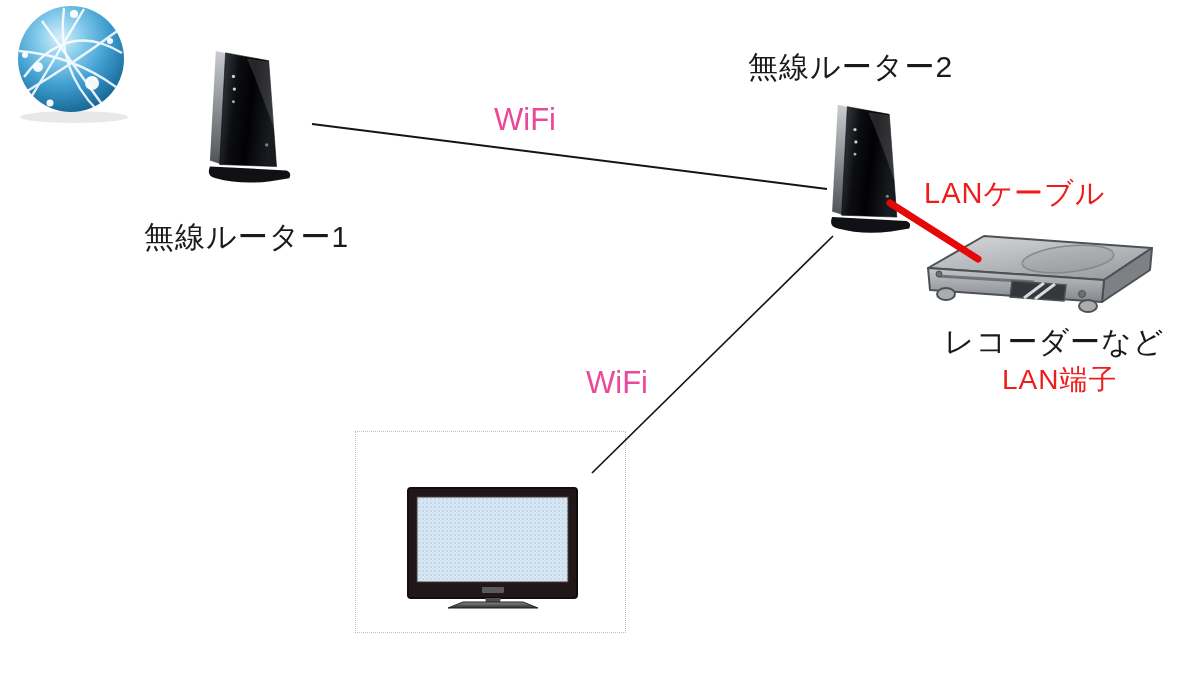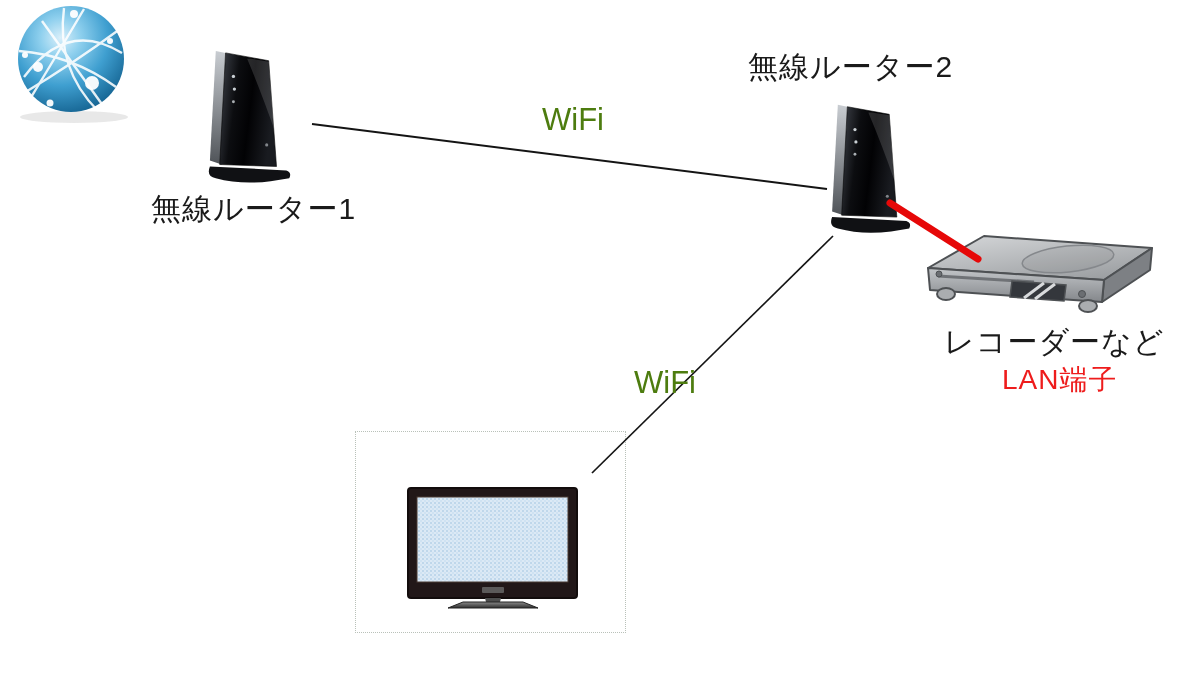--- a/index.html
+++ b/index.html
@@ -13,21 +13,21 @@
   }
   .abs { position: absolute; }
   .label {
     position: absolute;
     color: #1a1a1a;
     font-size: 30px;
     line-height: 1.1;
     white-space: nowrap;
     letter-spacing: 1px;
   }
-  .wifi-label  { color: #4d7c0f; letter-spacing: 0px; margin-left: 48px; }
+  .wifi-label  { color: #ec4899; letter-spacing: 0px; }
   .red-label   { color: #ee1c1c; }
   .sel-box {
     position: absolute;
     left: 355px; top: 431px;
     width: 269px; height: 200px;
     border: 1px dotted #b9c1b9;
     background: transparent;
   }
   svg { display: block; }
   .lines { pointer-events: none; }
@@ -141,26 +141,27 @@
     <ellipse cx="30" cy="66" rx="9" ry="6" fill="#aaadb0" stroke="#4e5154" stroke-width="2"></ellipse>
     <ellipse cx="172" cy="78" rx="9" ry="6" fill="#aaadb0" stroke="#4e5154" stroke-width="2"></ellipse>
   </svg>
 
   <svg class="abs lines" style="left:0; top:0;" width="1200" height="675" viewBox="0 0 1200 675">
     <line x1="312" y1="124" x2="827" y2="189" stroke="#141414" stroke-width="2"></line>
     <line x1="833" y1="236" x2="592" y2="473" stroke="#141414" stroke-width="1.7"></line>
     <line x1="890" y1="203" x2="978" y2="259" stroke="#e60808" stroke-width="7" stroke-linecap="round"></line>
   </svg>
 
-  <div class="label" style="left:144px; top:192px;margin-left:7px;">無線ルーター1</div>
+  <div class="label" style="left:144px; top:220px;">無線ルーター1</div>
 
   <div class="label" style="left:748px; top:50px;">無線ルーター2</div>
 
   <div class="label wifi-label" style="left:494px; top:103px; font-size:31px;">WiFi</div>
 
   <div class="label wifi-label" style="left:586px; top:366px; font-size:31px;">WiFi</div>
 
+  <div class="label red-label" style="left:924px; top:178px; font-size:29px;">LANケーブル</div>
 
   <div class="label red-label" style="left:1002px; top:365px; font-size:28px;">LAN端子</div>
 
   <div class="label" style="left:944px; top:325px;">レコーダーなど</div>
 
 </div>
 
 </body></html>

